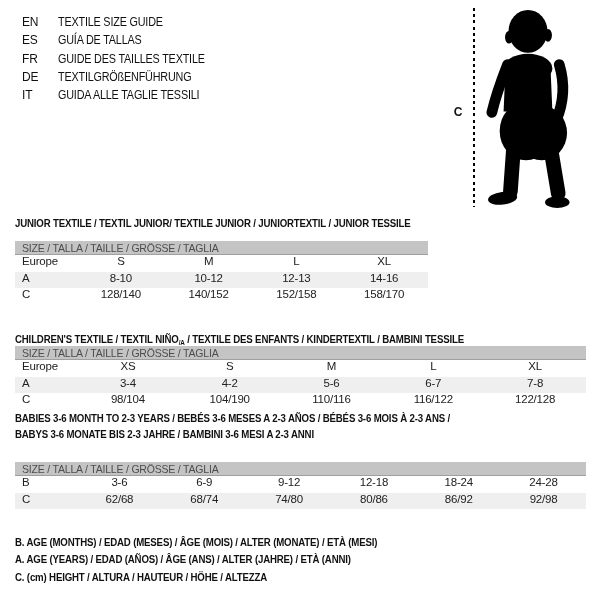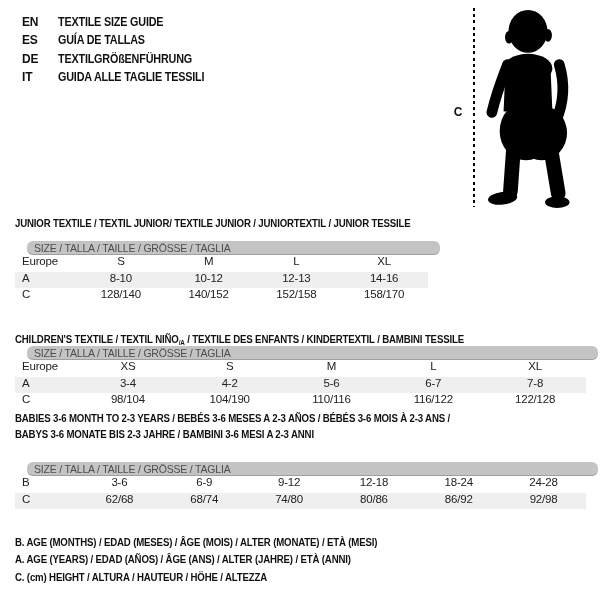--- a/index.html
+++ b/index.html
@@ -8,39 +8,39 @@
     font-family:"Liberation Sans","DejaVu Sans",sans-serif;
     color:#1c1c1c;letter-spacing:-0.2px;
   }
   .abs{position:absolute;}
   .nowrap{white-space:nowrap;}
   .cond{display:inline-block;transform:scaleX(0.84);transform-origin:0 50%;white-space:nowrap;}
   .cond2{display:inline-block;transform:scaleX(0.90);transform-origin:0 50%;white-space:nowrap;}
 
   
   .lang-block{left:22px;top:13px;}
-  .lang-row{display:flex;font-weight:700;font-size:12px;line-height:18.3px;color:#111;}
+  .lang-row{display:flex;font-weight:400;font-size:12px;line-height:18.3px;color:#111;}
   .lang-code{width:36px;}
 
   
   .measure-line{
     left:473px;top:8px;width:2px;height:199px;
     background:repeating-linear-gradient(to bottom,#000 0 3px,transparent 3px 6.2px);
   }
   .measure-label{left:448px;top:105px;width:20px;text-align:center;font-weight:700;font-size:12px;color:#111;}
   .baby-svg{left:480px;top:6px;}
 
   
   .sec-title{left:15px;font-weight:700;font-size:11.5px;color:#111;line-height:15.5px;}
   .sub{font-size:7.5px;vertical-align:-2px;}
 
   
   .size-bar{
-    left:27px;height:13px;background:#c4c4c4;border-bottom:1px solid #9f9f9f;
-    display:flex;align-items:center;border-radius:6px;
+    left:15px;height:13px;background:#c4c4c4;border-bottom:1px solid #9f9f9f;
+    display:flex;align-items:center;
   }
   .size-bar span{padding-left:7px;font-size:10.5px;color:#4d4d4d;white-space:nowrap;}
 
   
   .grid{left:15px;}
   .trow{display:flex;height:16.5px;align-items:flex-start;}
   .trow.alt{background:#efefef;}
   .tlabel{width:55px;padding-left:7px;font-size:11.5px;color:#222;}
   .tcell{flex:1;text-align:center;font-size:11.5px;color:#222;}
 
@@ -54,20 +54,24 @@
 <body>
 
 <div class="abs lang-block">
   <div class="lang-row">
     <span class="lang-code">EN</span>
     <span class="cond2">TEXTILE SIZE GUIDE</span>
   </div>
   <div class="lang-row">
     <span class="lang-code">ES</span>
     <span class="cond2">GUÍA DE TALLAS</span>
+  </div>
+  <div class="lang-row">
+    <span class="lang-code">FR</span>
+    <span class="cond2">GUIDE DES TAILLES TEXTILE</span>
   </div>
   <div class="lang-row">
     <span class="lang-code">DE</span>
     <span class="cond2">TEXTILGRÖßENFÜHRUNG</span>
   </div>
   <div class="lang-row">
     <span class="lang-code">IT</span>
     <span class="cond2">GUIDA ALLE TAGLIE TESSILI</span>
   </div>
 </div>

